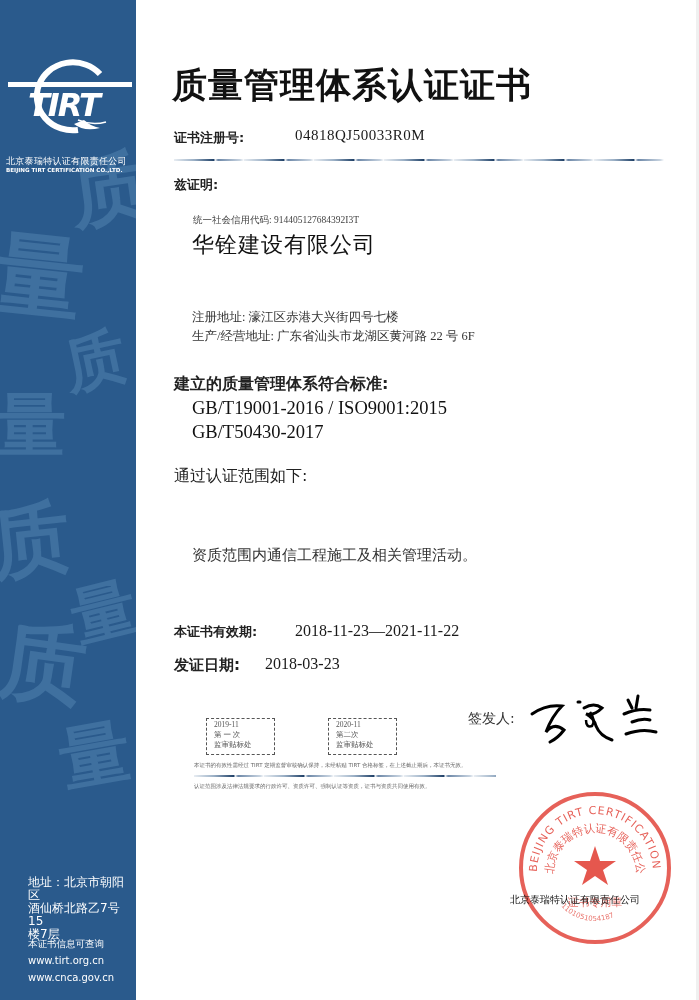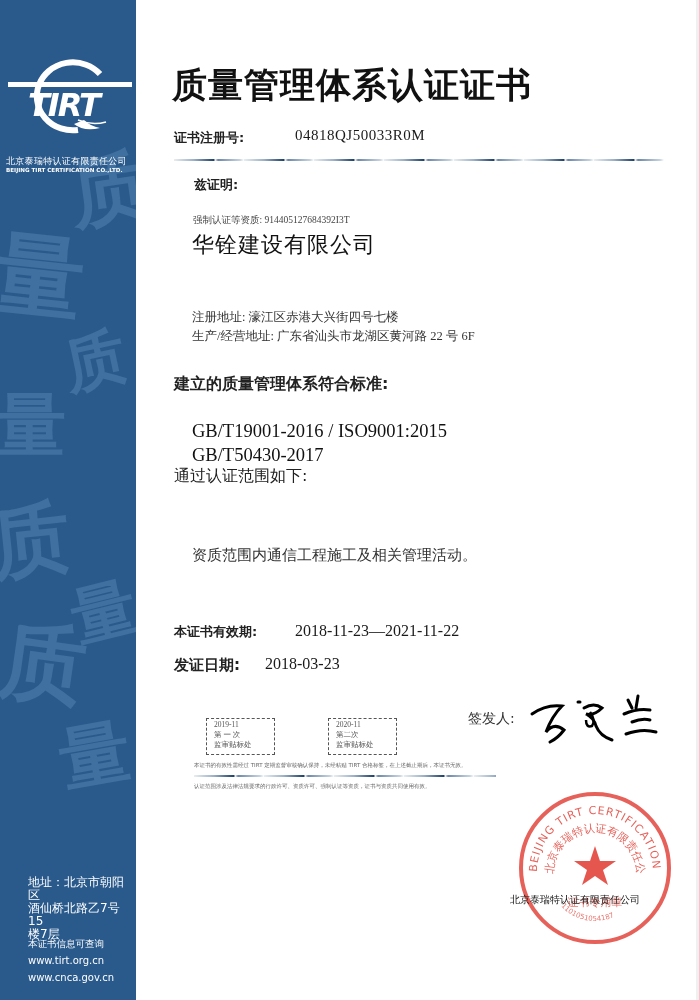--- a/index.html
+++ b/index.html
@@ -15,26 +15,26 @@
   .addr { position:absolute; left:28px; top:876px; font-size:12px; color:#fff; line-height:13px; width:104px; }
   .verify { position:absolute; left:28px; top:935px; font-size:9.5px; color:#fff; line-height:17px; }
   .verify .url { font-size:10px; }
 
   .title { position:absolute; left:172px; top:62px; font-size:35px; font-weight:bold; letter-spacing:1px; color:#111; white-space:nowrap; }
   .label { font-family:"DejaVu Sans",sans-serif; font-weight:bold; color:#222; }
   .reg { position:absolute; left:174px; top:129px; font-size:13px; }
   .reg-val { position:absolute; left:295px; top:127px; font-size:15px; font-family:"Liberation Serif",serif; letter-spacing:0.5px; }
   .divider { position:absolute; left:174px; height:2px; width:490px;
              background:repeating-linear-gradient(90deg,#e8edf2 0,#9bb0c6 20px,#1e3f66 40px,#ffffff 41px,#6d88a8 44px,#c7d3e0 66px,#ffffff 70px); }
-  .certify { position:absolute; left:174px; top:176px; font-size:13px;margin-left:20px; }
+  .certify { position:absolute; left:174px; top:176px; font-size:13px; }
   .uscc { position:absolute; left:193px; top:214px; font-size:9.5px; font-family:"Liberation Serif",serif; color:#444; }
   .company { position:absolute; left:192px; top:230px; font-size:22px; color:#111; letter-spacing:1px; }
   .addr-main { position:absolute; left:192px; top:308px; font-size:12.5px; font-family:"Liberation Serif","DejaVu Serif",serif; color:#333; line-height:19px; }
   .std-label { position:absolute; left:174px; top:374px; font-size:16px; font-weight:bold; color:#222; }
-  .std { position:absolute; left:192px; top:419px; font-size:18.5px; font-family:"Liberation Serif",serif; line-height:24px; color:#111; }
+  .std { position:absolute; left:192px; top:396px; font-size:18.5px; font-family:"Liberation Serif",serif; line-height:24px; color:#111; }
   .scope-label { position:absolute; left:174px; top:466px; font-size:16px; font-weight:normal; color:#222; }
   .scope { position:absolute; left:192px; top:546px; font-size:15px; color:#333; font-family:"DejaVu Serif",serif; }
   .valid-label { position:absolute; left:174px; top:623px; font-size:13px; }
   .valid { position:absolute; left:295px; top:622px; font-size:16px; font-family:"Liberation Serif",serif; }
   .issue-label { position:absolute; left:174px; top:656px; font-size:15px; }
   .issue { position:absolute; left:265px; top:655px; font-size:16px; font-family:"Liberation Serif",serif; }
   .box { position:absolute; top:718px; width:52px; height:34px; border:1px dashed #555; font-size:7.5px;
          font-family:"Liberation Serif",serif; color:#555; padding:1px 8px 0 7px; line-height:10px; }
   .fine { position:absolute; left:194px; font-size:5.5px; color:#666; white-space:nowrap; }
   .signer { position:absolute; left:468px; top:710px; font-size:14px; color:#333; }
@@ -78,21 +78,21 @@
   </div>
 </div>
 
 <div class="title">质量管理体系认证证书</div>
 
 <div class="reg label">证书注册号:</div>
 <div class="reg-val">04818QJ50033R0M</div>
 <div class="divider" style="top:159px"></div>
 
 <div class="certify label">兹证明:</div>
-<div class="uscc">强制认证等资质: 914405127684392I3T</div>
+<div class="uscc">统一社会信用代码: 914405127684392I3T</div>
 <div class="company">华铨建设有限公司</div>
 
 <div class="addr-main">
   <div>注册地址: 濠江区赤港大兴街四号七楼</div>
   <div>生产/经营地址: 广东省汕头市龙湖区黄河路 22 号 6F</div>
 </div>
 
 <div class="std-label">建立的质量管理体系符合标准:</div>
 <div class="std">
   <div>GB/T19001-2016 / ISO9001:2015</div>

